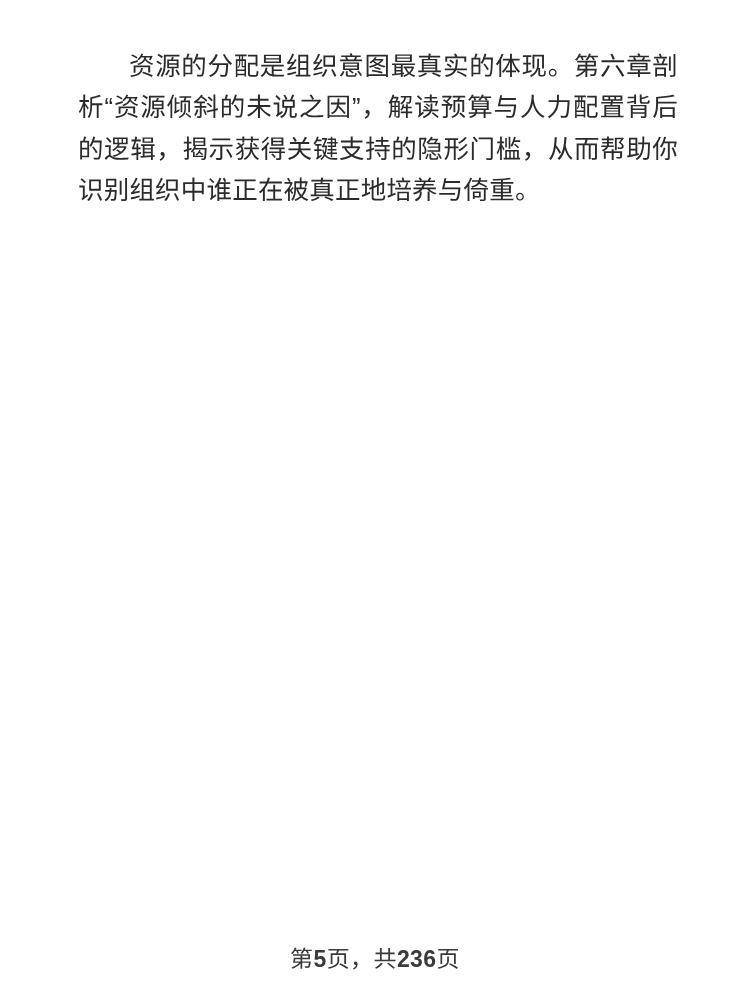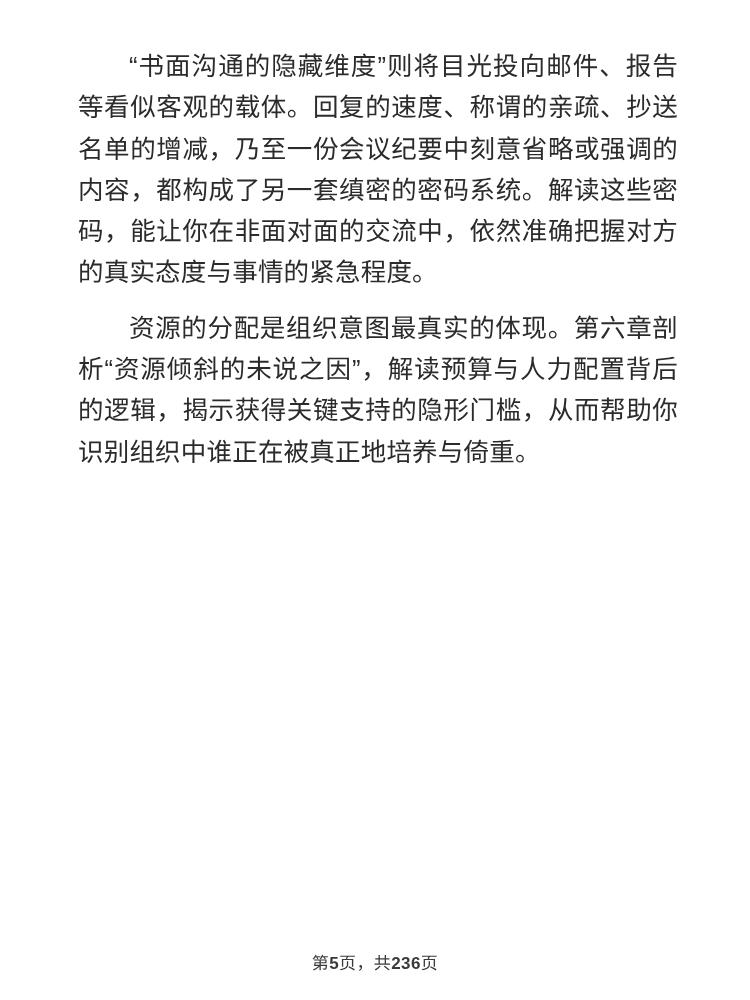--- a/index.html
+++ b/index.html
@@ -36,33 +36,32 @@
   }
   .para:last-of-type {
     margin-bottom: 0;
   }
   .footer {
     position: absolute;
     left: 0;
     right: 0;
     bottom: 26px;
     text-align: center;
-    font-size: 17px;
+    font-size: 23px;
     color: #3a3a3a;
     letter-spacing: 0.4px;
   }
   .footer .pg {
     font-weight: 700;
   }
 </style>
 </head>
 <body>
 
 <div class="page">
   <div class="body-text">
-    <p class="para">“书面沟通的隐藏维度”则将目光投向邮件、报告等看似客观的载体。回复的速度、称谓的亲疏、抄送名单的增减，乃至一份会议纪要中刻意省略或强调的内容，都构成了另一套缜密的密码系统。解读这些密码，能让你在非面对面的交流中，依然准确把握对方的真实态度与事情的紧急程度。</p>
     <p class="para">资源的分配是组织意图最真实的体现。第六章剖析“资源倾斜的未说之因”，解读预算与人力配置背后的逻辑，揭示获得关键支持的隐形门槛，从而帮助你识别组织中谁正在被真正地培养与倚重。</p>
   </div>
 
   <div class="footer">
     <span>第</span><span class="pg">5</span><span>页，共</span><span class="pg">236</span><span>页</span>
   </div>
 </div>
 
 </body></html>

